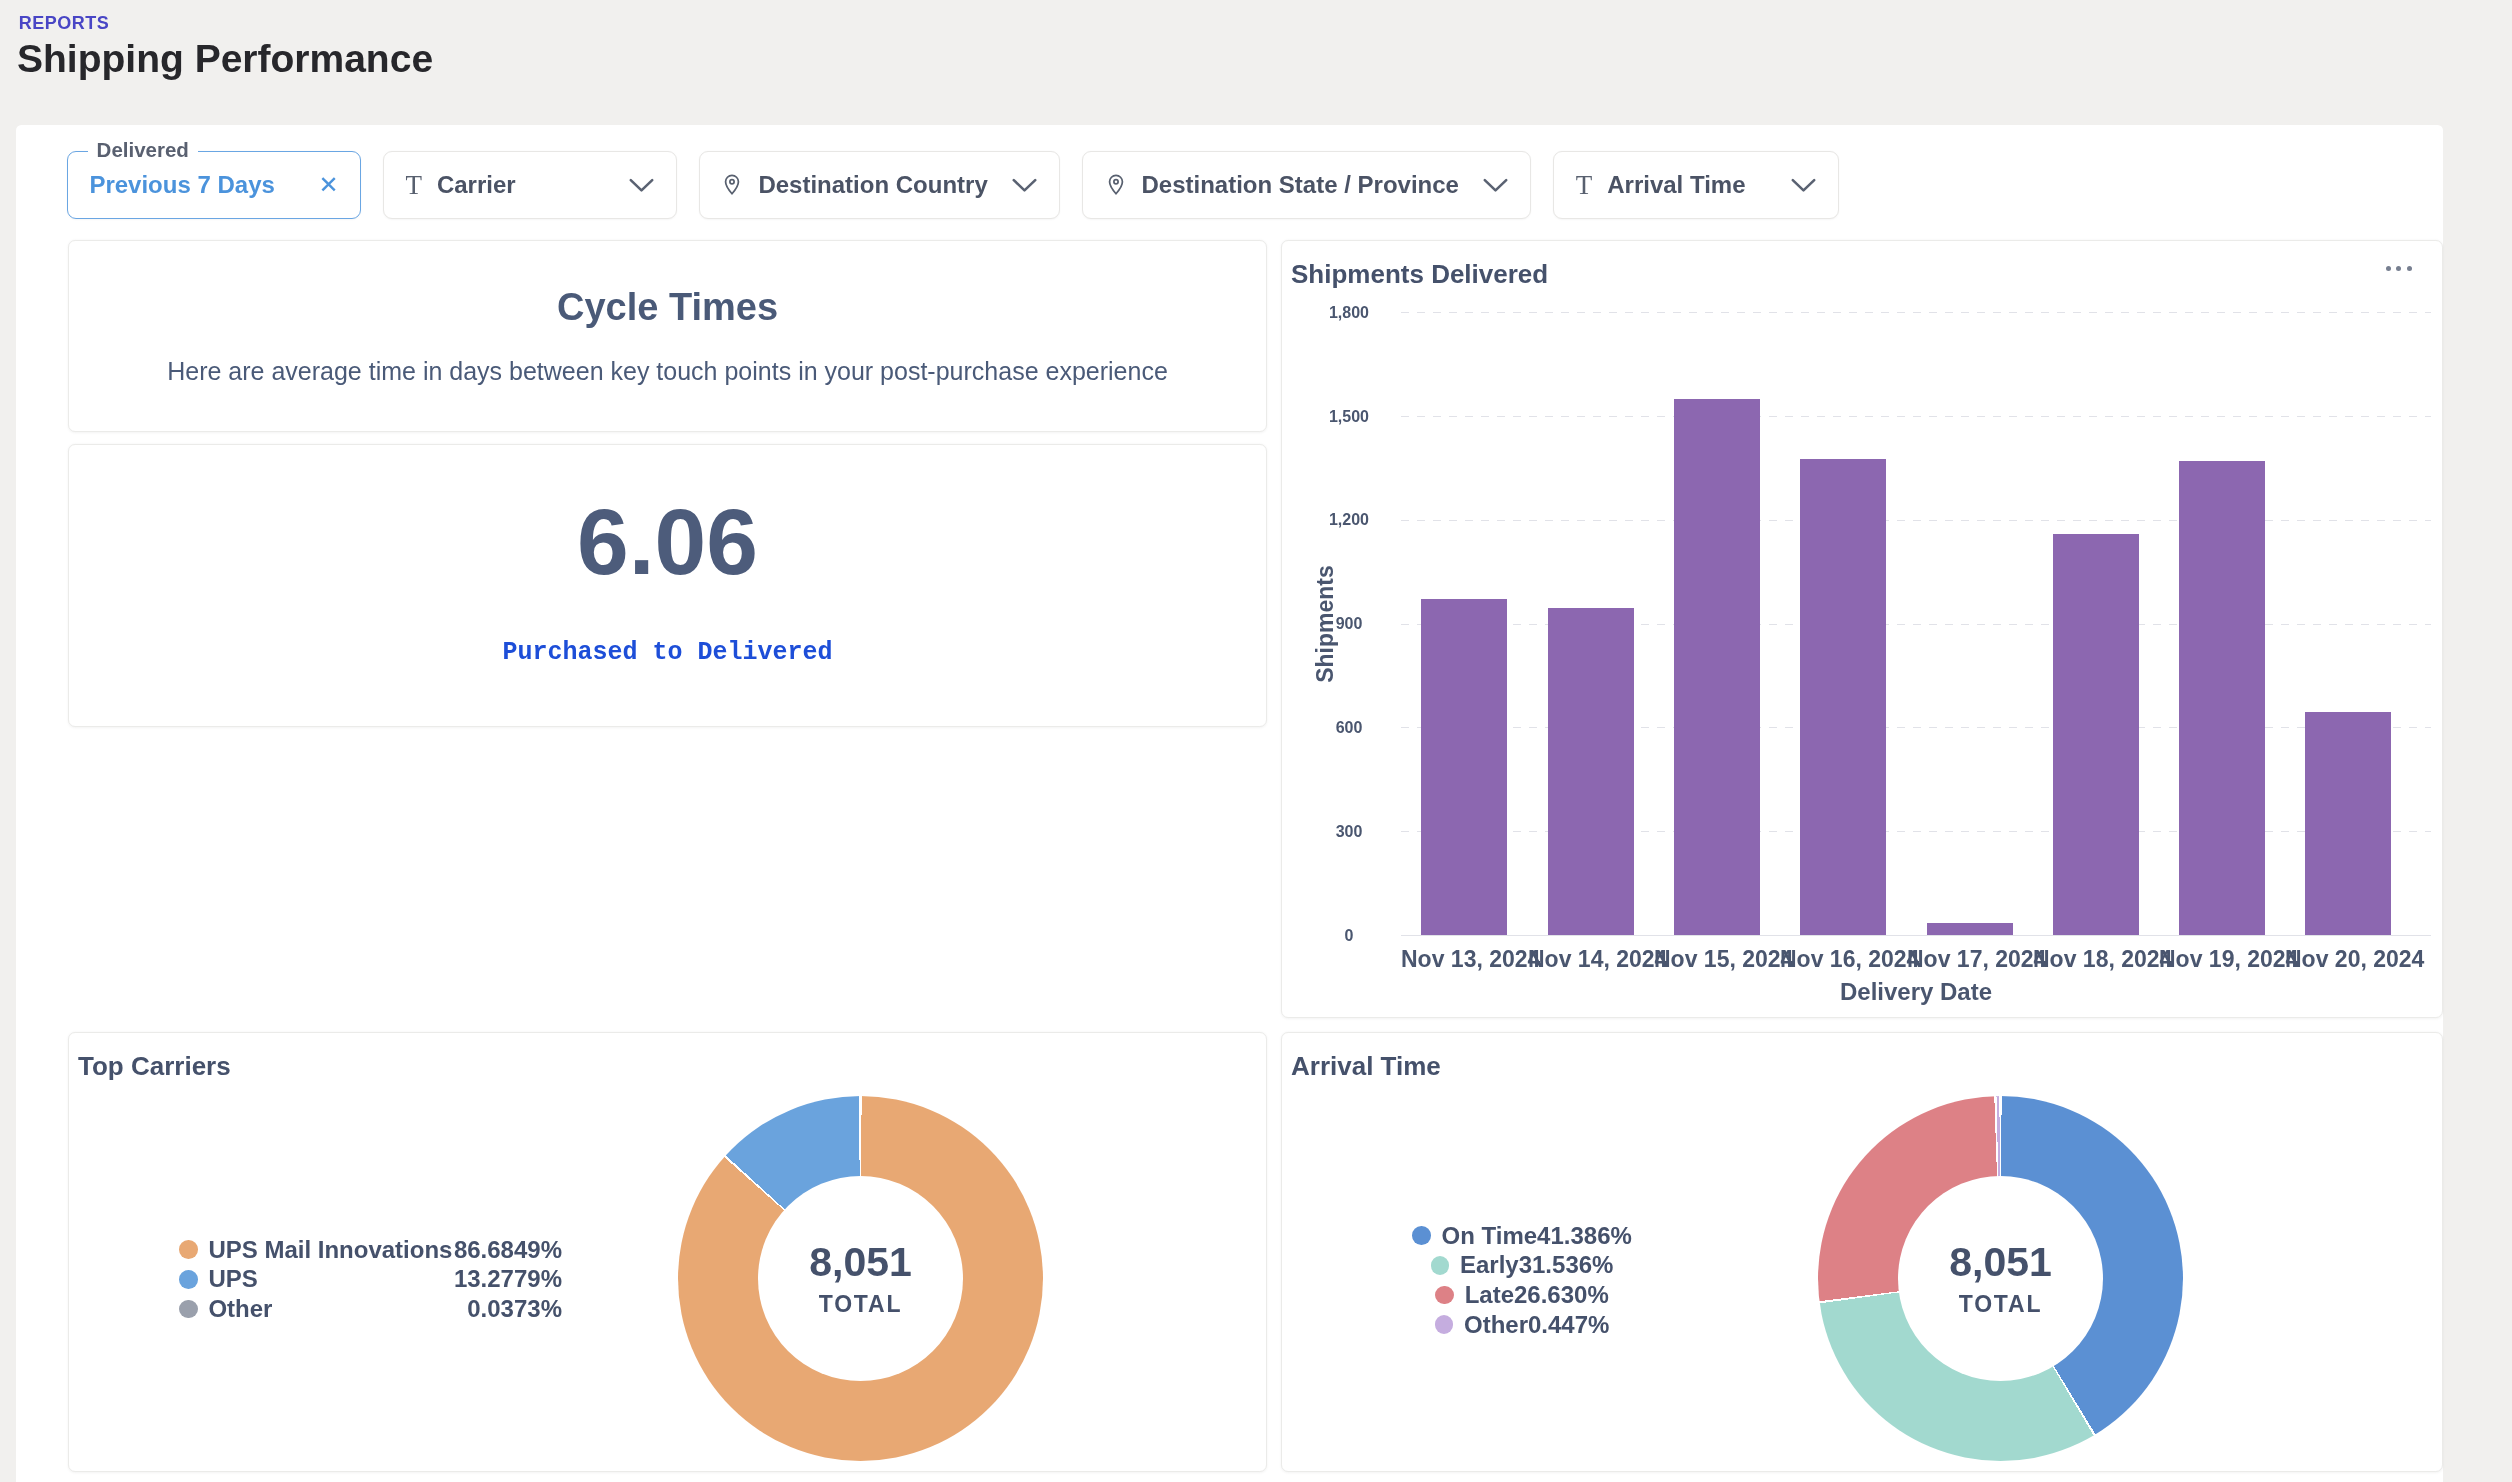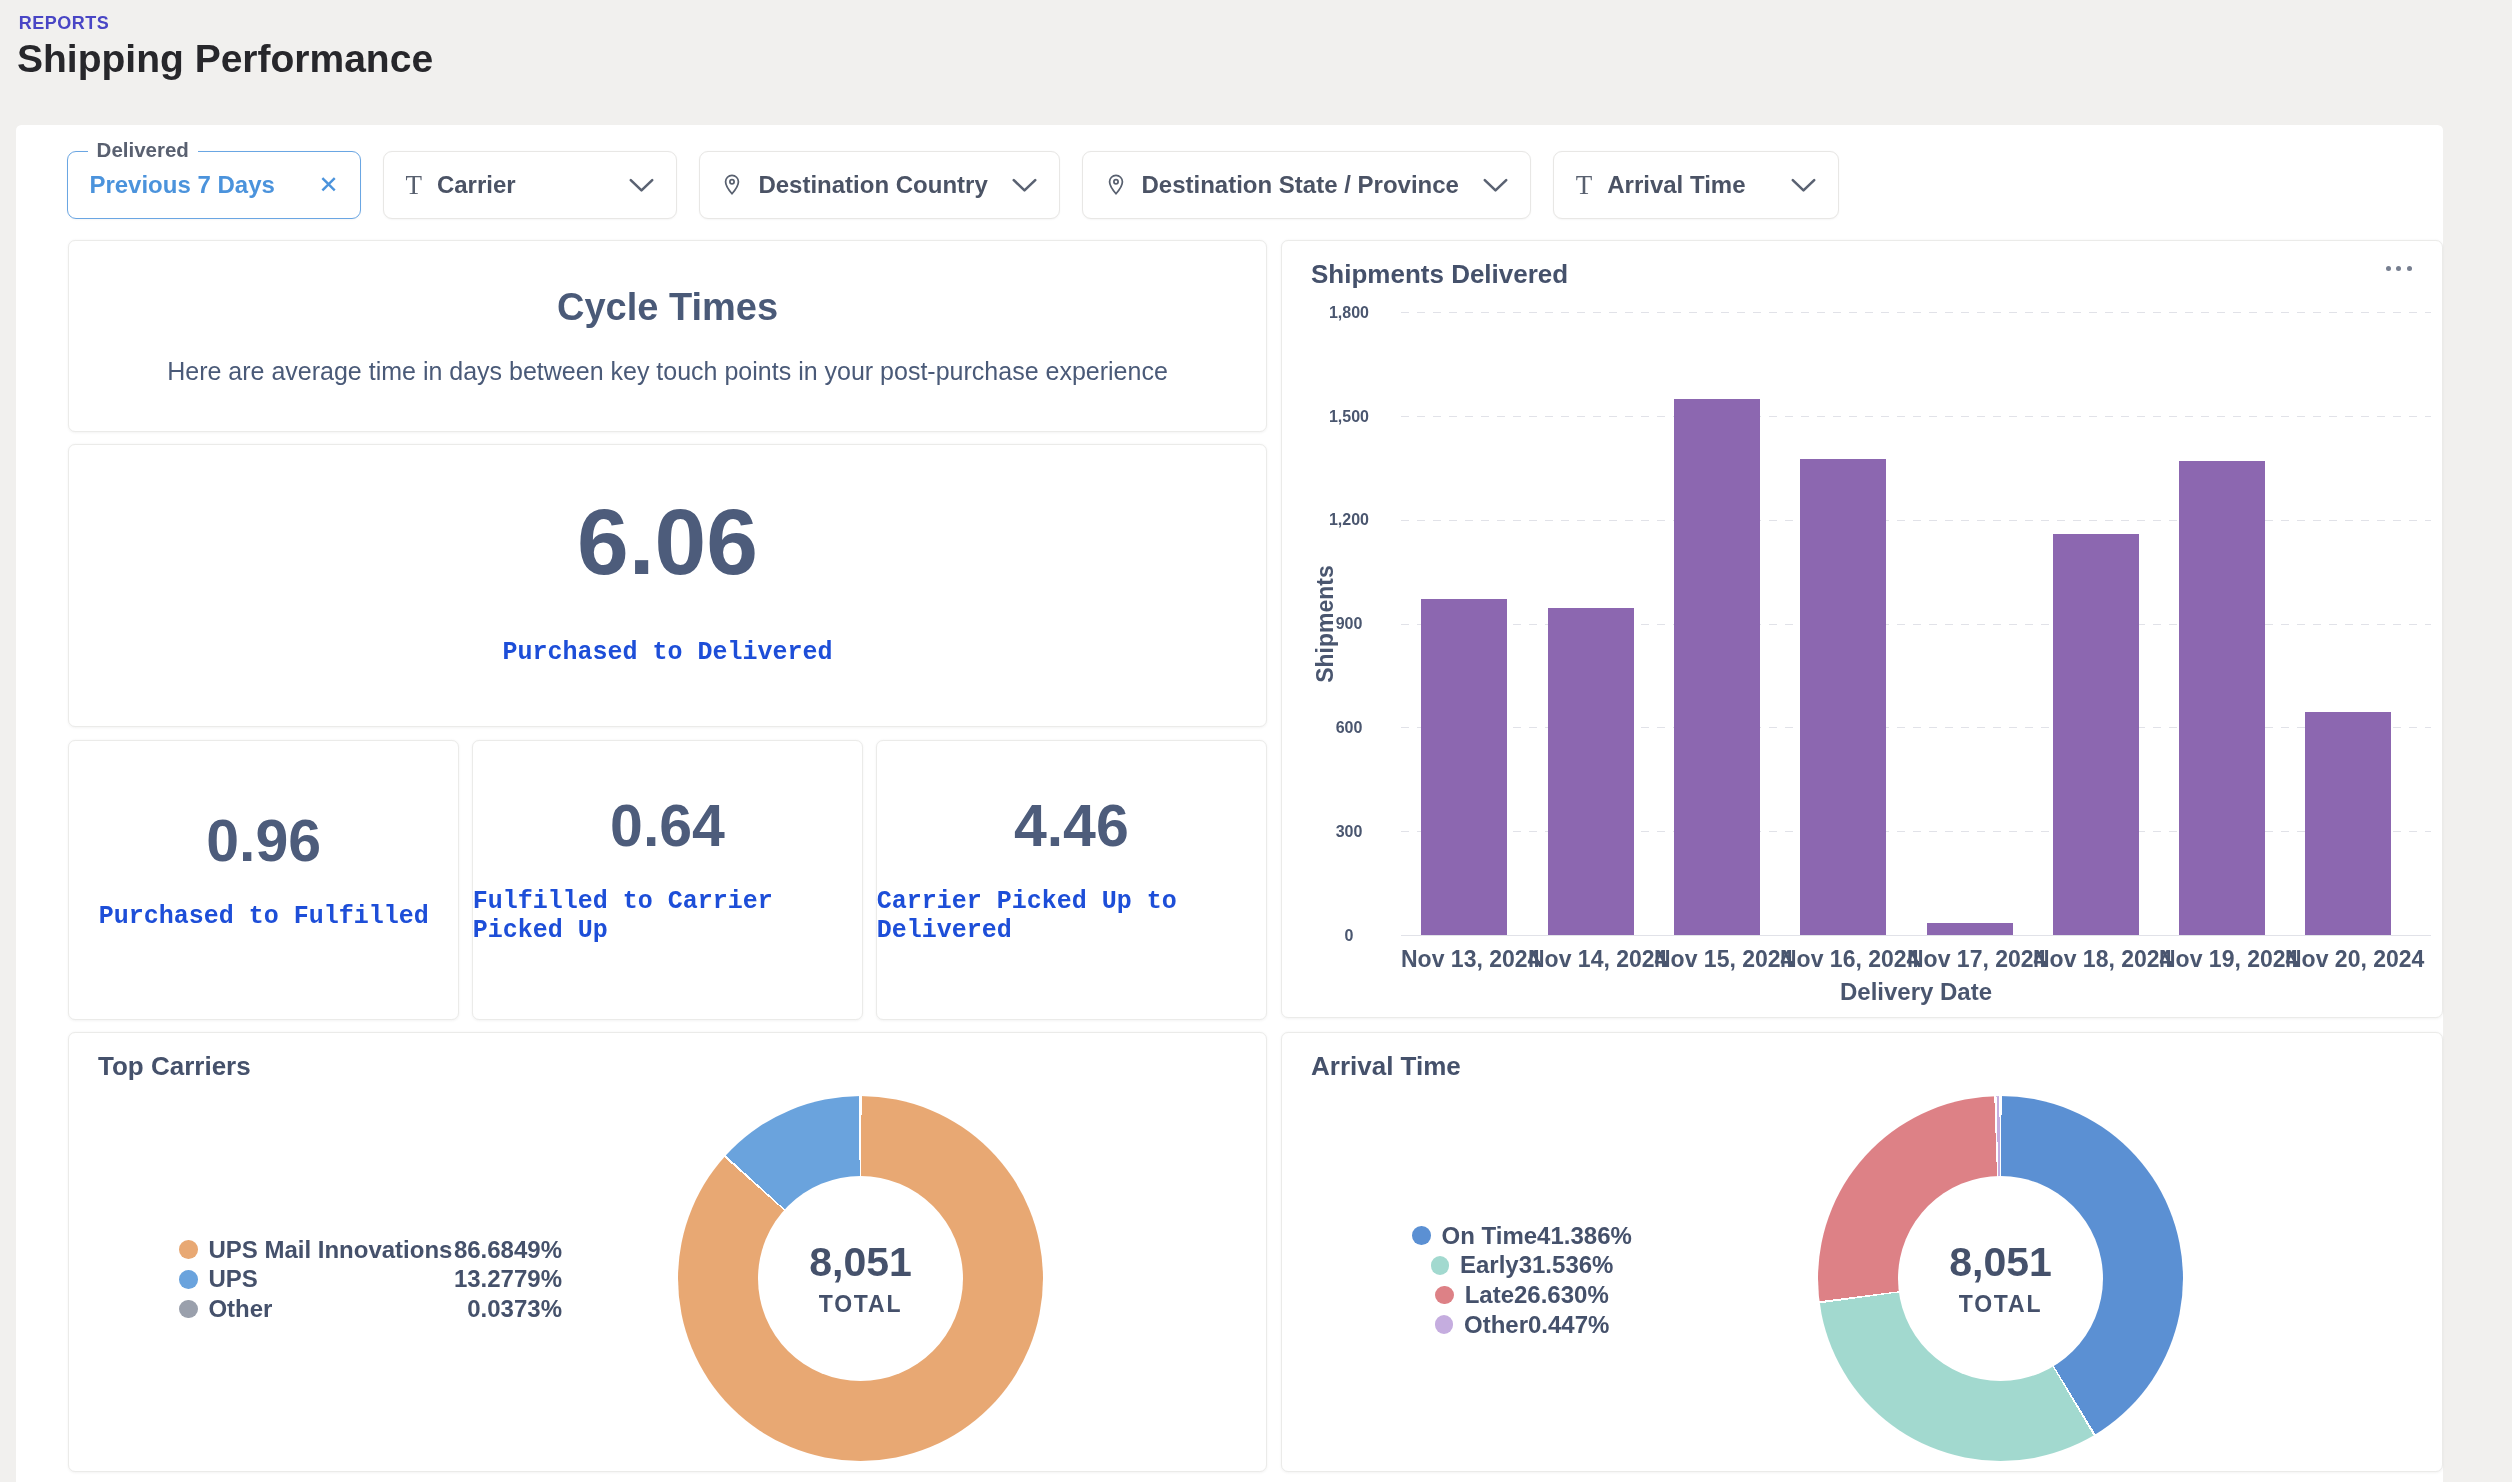--- a/index.html
+++ b/index.html
@@ -46,21 +46,21 @@
   .chip-left { display: inline-flex; align-items: center; gap: 15px; }
   .chip-label { font-size: 24px; font-weight: 600; color: #4b5365; white-space: nowrap; }
   .t-icon { font-family: "Liberation Serif", serif; font-size: 27px; color: #58606f; line-height: 1; }
   .chev { margin-left: 23px; }
   
   .card {
     position: absolute; background: #fff; border: 0.9px solid #ebebe9;
     border-radius: 7.1px; box-shadow: 0 0.9px 2.7px rgba(0,0,0,.05);
   }
   .card-title {
-    position: absolute; left: 29px; top: 18px;
+    position: absolute; left: 9px; top: 18px;
     font-size: 26px; font-weight: 700; color: #45516b;
   }
   
   .cycle-header { left: 52px; top: 115px; width: 1199px; height: 192px;
     display: flex; flex-direction: column; align-items: center; justify-content: center; gap: 28px; }
   .cycle-title { font-size: 38px; font-weight: 700; color: #4a5a78; }
   .cycle-subtitle { font-size: 25px; color: #4a5a78; }
   .big-stat { left: 52px; top: 319px; width: 1199px; height: 283px;
     display: flex; flex-direction: column; align-items: center; justify-content: center; gap: 42px; transform: none; }
   .big-value { font-size: 93px; font-weight: 700; color: #4d5c7b; margin-top: -16px; }
@@ -167,34 +167,20 @@
   <section class="card cycle-header">
     <div class="cycle-title">Cycle Times</div>
     <div class="cycle-subtitle">Here are average time in days between key touch points in your post-purchase experience</div>
   </section>
 
   <section class="card big-stat">
     <div class="big-value">6.06</div>
     <div class="stat-label">Purchased to Delivered</div>
   </section>
 
-  <div class="stats-row" id="stats-row">
-      <div class="stat-card">
-        <div class="stat-value">0.96</div>
-        <div class="stat-label">Purchased to Fulfilled</div>
-      </div>
-      <div class="stat-card">
-        <div class="stat-value">0.64</div>
-        <div class="stat-label">Fulfilled to Carrier Picked Up</div>
-      </div>
-      <div class="stat-card">
-        <div class="stat-value">4.46</div>
-        <div class="stat-label">Carrier Picked Up to Delivered</div>
-      </div>
-    </div>
 
   <section class="card bar-card">
     <div class="card-title">Shipments Delivered</div>
     <div class="kebab">
         <span></span>
         <span></span>
         <span></span>
       </div>
     <div id="bar-plot" style="position:absolute; inset:0;">
         <div class="ytick" style="top: 681px;">0</div>

